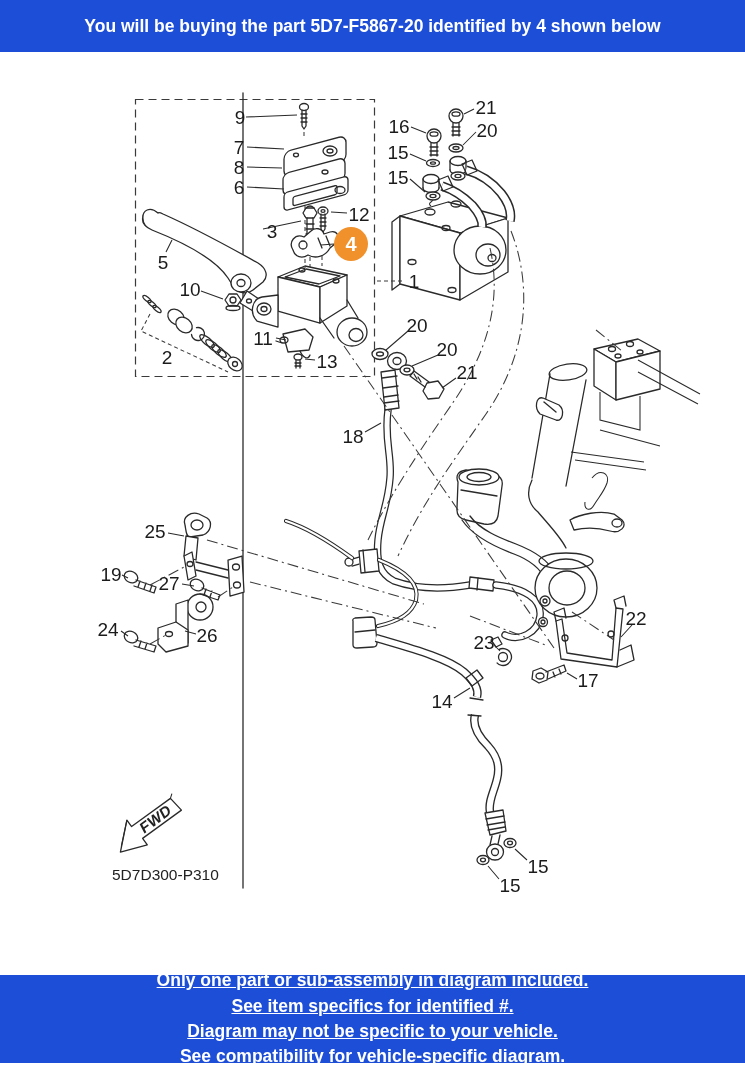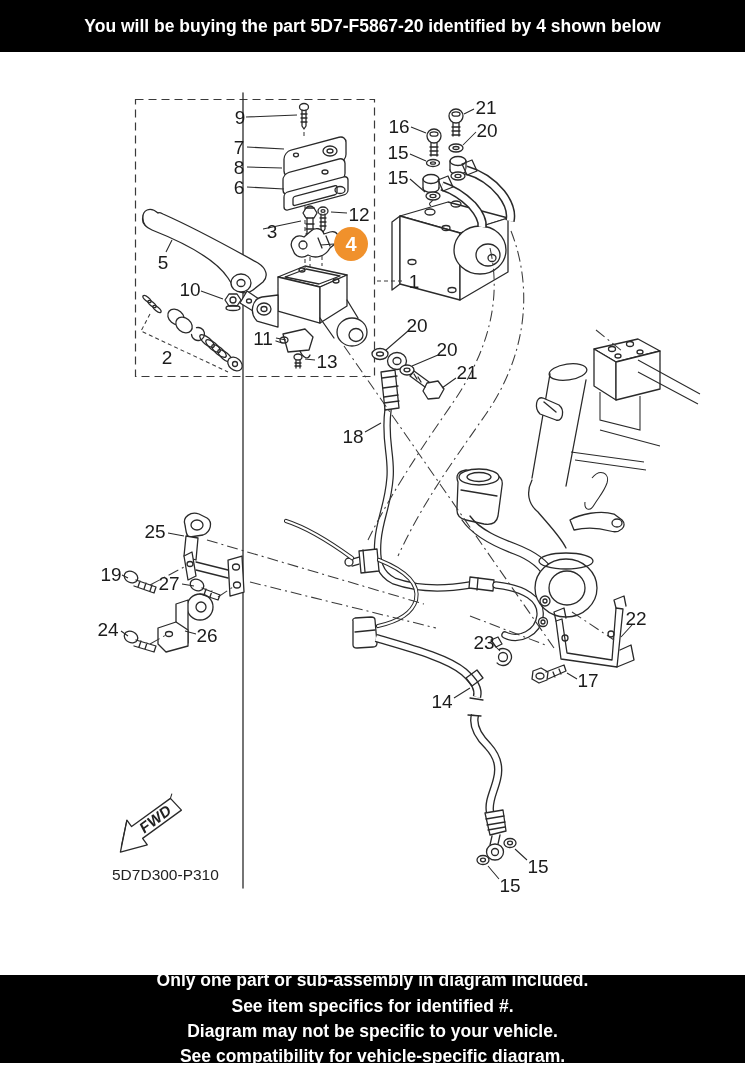--- a/index.html
+++ b/index.html
@@ -1,22 +1,22 @@
 <!DOCTYPE html>
 <html><head>
 <meta charset="utf-8">
 <style>
   html,body{margin:0;padding:0;background:#fff;}
   .page{position:relative;width:745px;height:1091px;background:#fff;overflow:hidden;
         font-family:"Liberation Sans",sans-serif;}
-  .banner{position:absolute;left:0;width:745px;background:#000000;color:#fff;
+  .banner{position:absolute;left:0;width:745px;background:#1d4ed8;color:#fff;
           display:flex;flex-direction:column;align-items:center;justify-content:center;
           font-weight:bold;font-size:17.5px;text-align:center;}
   .banner.top{top:0;height:52px;}
-  .banner.bottom{top:975px;height:88px;line-height:25.4px;}
+  .banner.bottom{top:975px;height:88px;line-height:25.4px;text-decoration:underline;}
   svg{position:absolute;top:0;left:0;}
   svg text{font-family:"Liberation Sans",sans-serif;font-size:19px;fill:#1b1b1b;}
   .st{stroke:#2a2a2a;stroke-width:1.3;fill:none;stroke-linecap:round;stroke-linejoin:round;}
   .stf{stroke:#2a2a2a;stroke-width:1.3;fill:#fff;stroke-linejoin:round;}
   .thin{stroke:#2a2a2a;stroke-width:1.05;fill:none;}
   .dd{stroke:#3a3a3a;stroke-width:1.05;fill:none;stroke-dasharray:11 4 2 4;}
   .ds{stroke:#3a3a3a;stroke-width:1.05;fill:none;stroke-dasharray:4 3;}
   .box{stroke:#3a3a3a;stroke-width:1.2;fill:none;stroke-dasharray:8 5;}
   .to7{stroke:#2a2a2a;stroke-width:7.5;fill:none;stroke-linecap:round;}
   .ti7{stroke:#fff;stroke-width:5;fill:none;stroke-linecap:round;}

